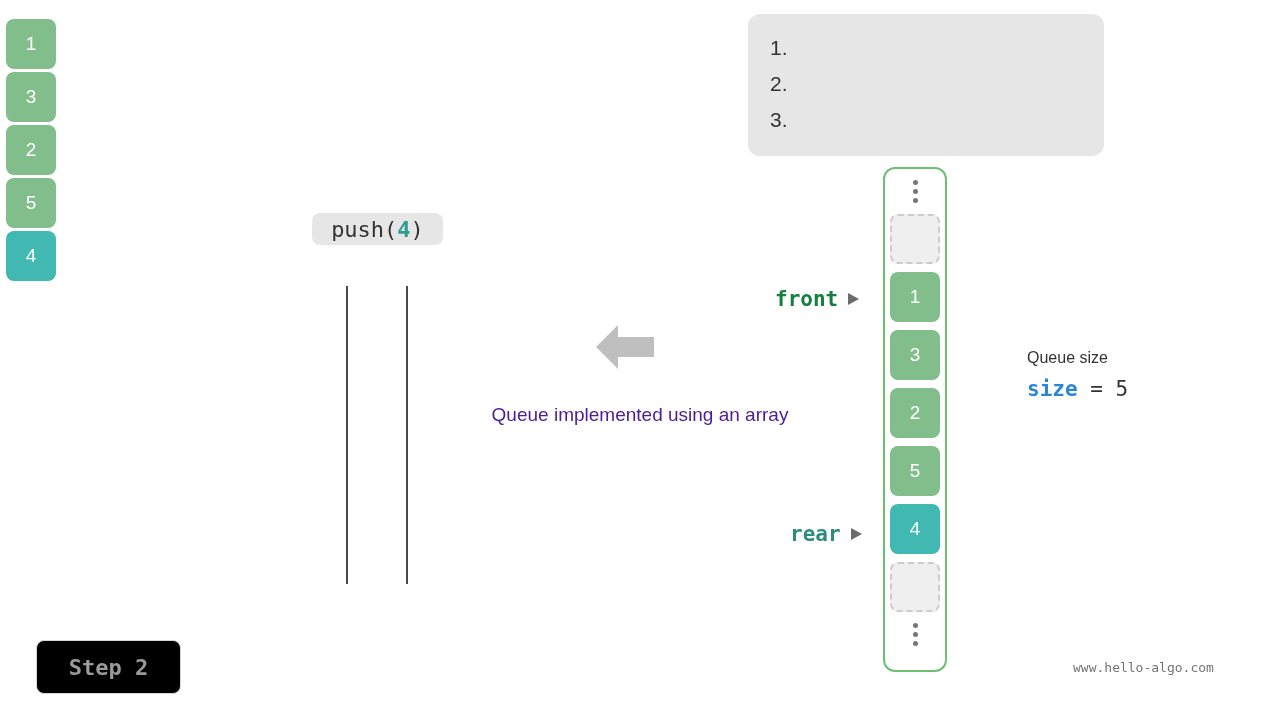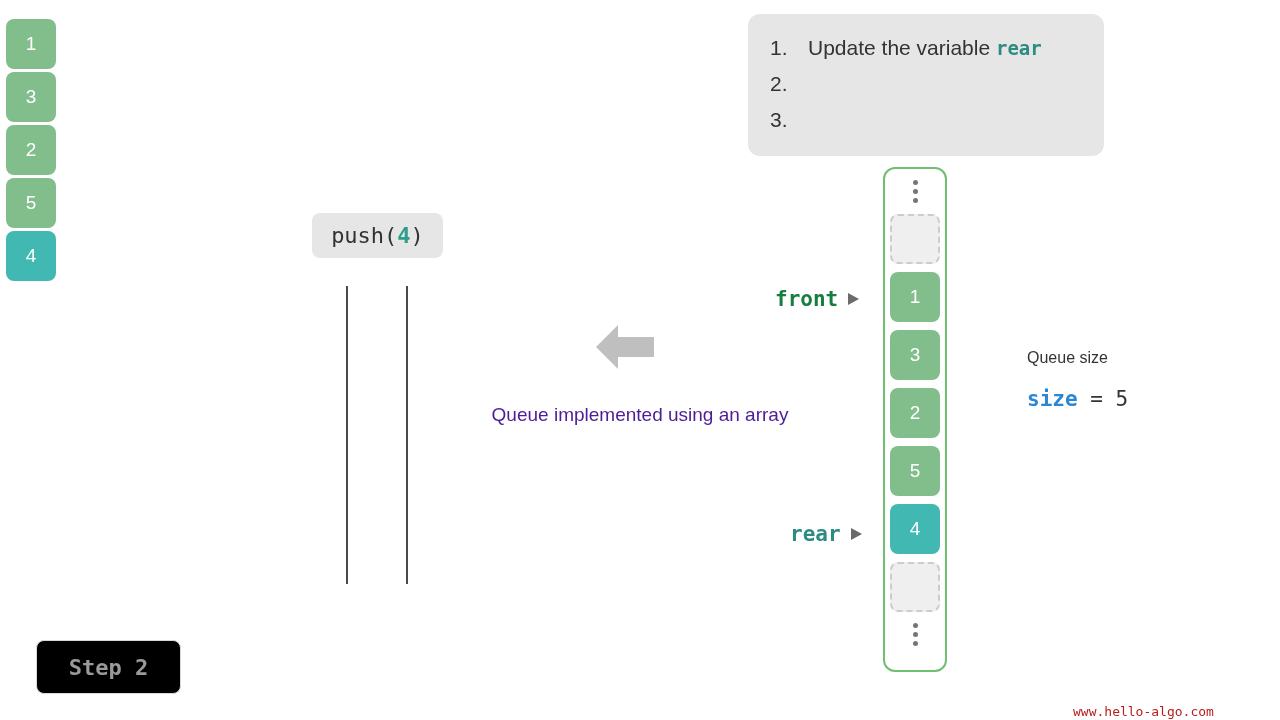--- a/index.html
+++ b/index.html
@@ -52,21 +52,21 @@
     color: #2b86d4;
     font-size: 19px;
   }
 
   
   .push-chip {
     position: absolute;
     left: 312px;
     top: 213px;
     width: 131px;
-    height: 45px;
+    height: 32px;
     background: #e6e6e6;
     border-radius: 8px;
     display: flex;
     align-items: center;
     justify-content: center;
     font-family: "DejaVu Sans Mono", monospace;
     font-size: 22px;
     color: #333333;
   }
   .push-chip .arg { color: #2e9e8f; font-weight: bold; }
@@ -191,21 +191,21 @@
     position: absolute;
     left: 1027px;
     top: 343px;
   }
   .size-title {
     font-size: 16px;
     color: #333333;
     line-height: 30px;
   }
   .size-expr {
-    margin-top: 14px;
+    margin-top: 4px;
     font-family: "DejaVu Sans Mono", monospace;
     font-size: 21px;
     color: #333333;
     white-space: pre;
   }
   .size-expr .kw { color: #2b86d4; font-weight: bold; }
 
   
   .step-badge {
     position: absolute;
@@ -224,33 +224,32 @@
     font-size: 22px;
     color: #9a9a9a;
     box-sizing: border-box;
     white-space: pre;
   }
 
   
   .watermark {
     position: absolute;
     left: 1073px;
-    top: 704px;
+    top: 660px;
     font-family: "DejaVu Sans Mono", monospace;
     font-size: 13px;
-    color: #b91c1c;
+    color: #737373;
   }
 </style>
 </head>
 <body>
 
 <div class="instructions">
   <div class="instr-row">
     <span class="instr-num">1.</span>
-    <span class="instr-text"><span>Update the variable </span><span class="mono-teal">rear</span><span></span></span>
   </div>
   <div class="instr-row">
     <span class="instr-num">2.</span>
   </div>
   <div class="instr-row">
     <span class="instr-num">3.</span>
   </div>
 </div>
 
 <div class="push-chip">

